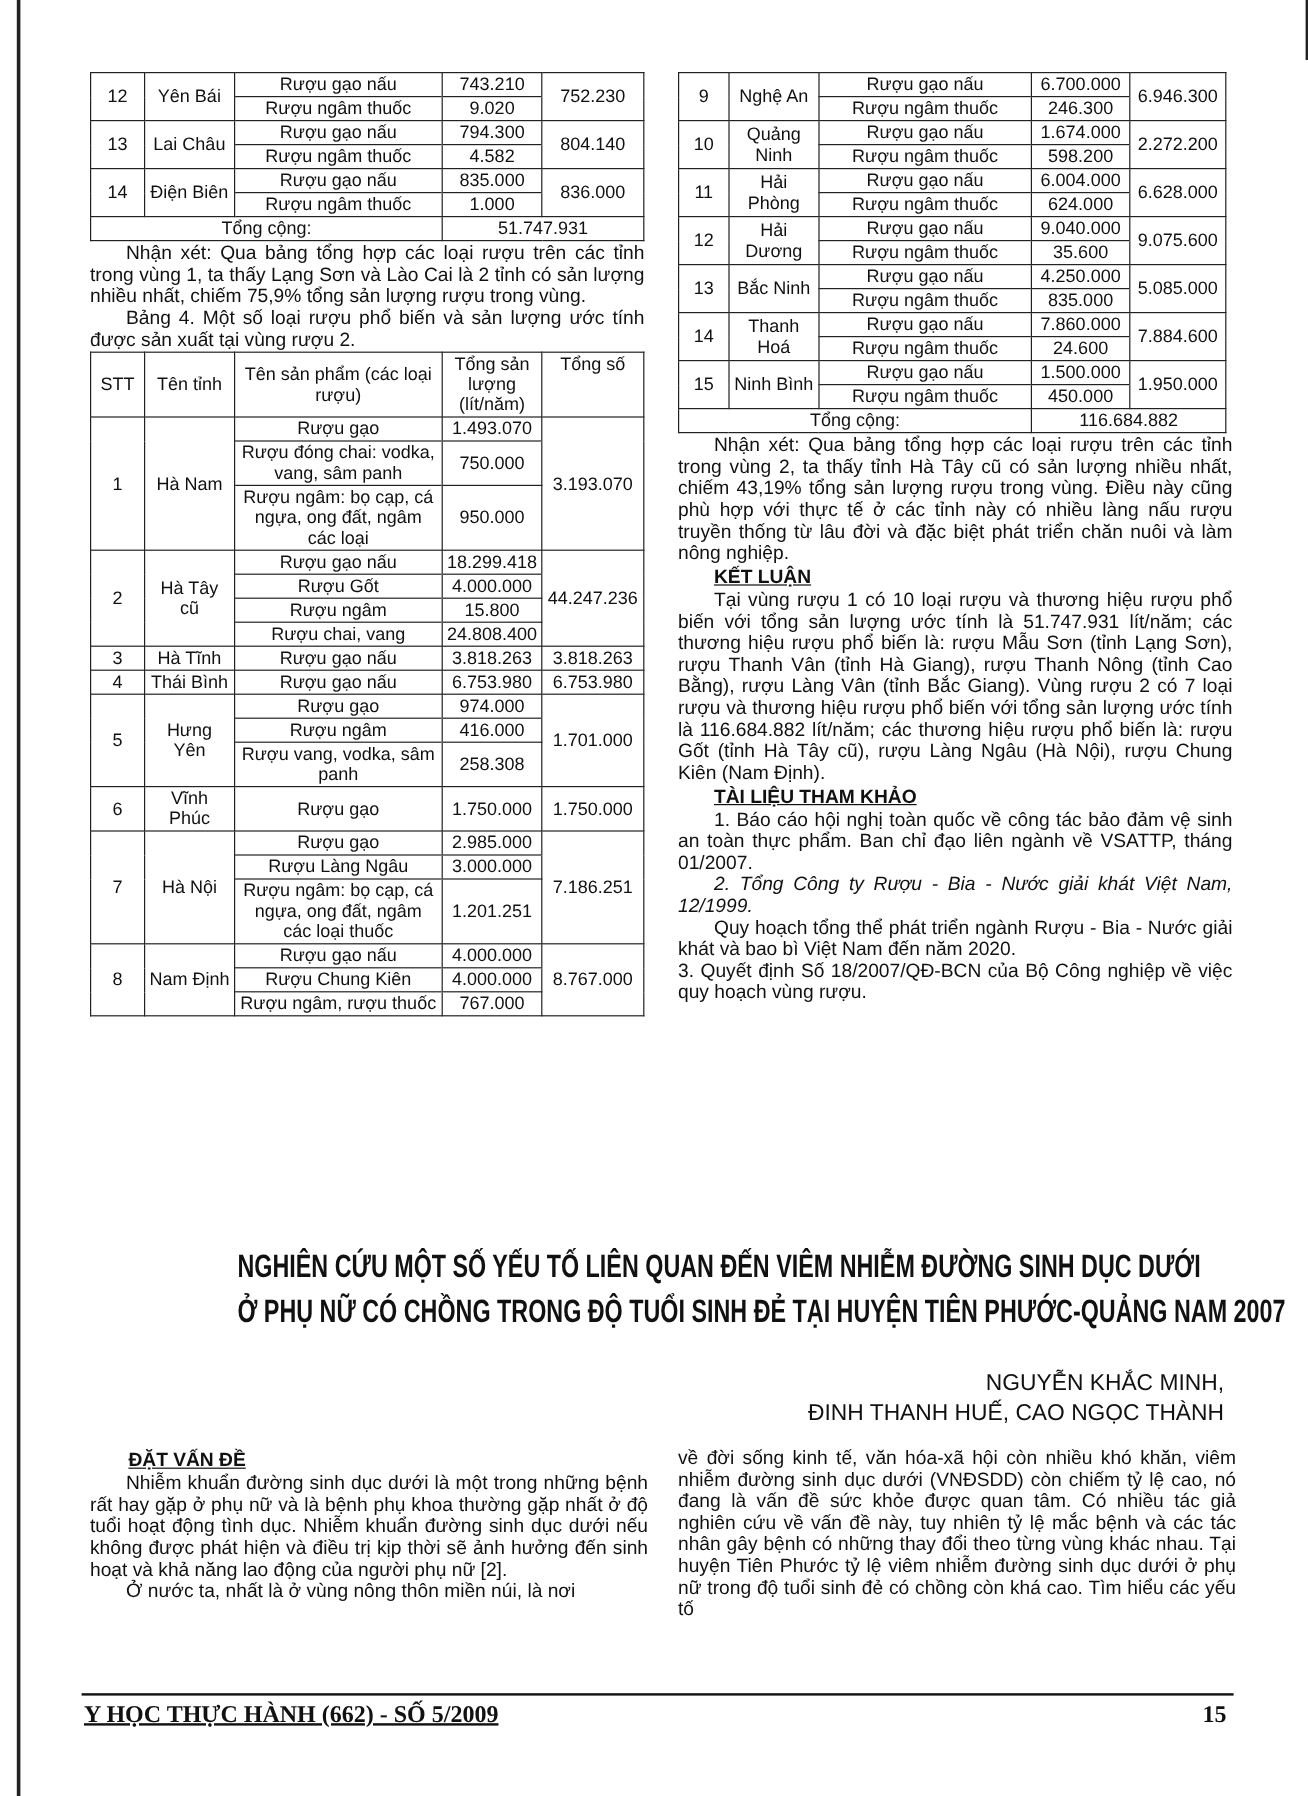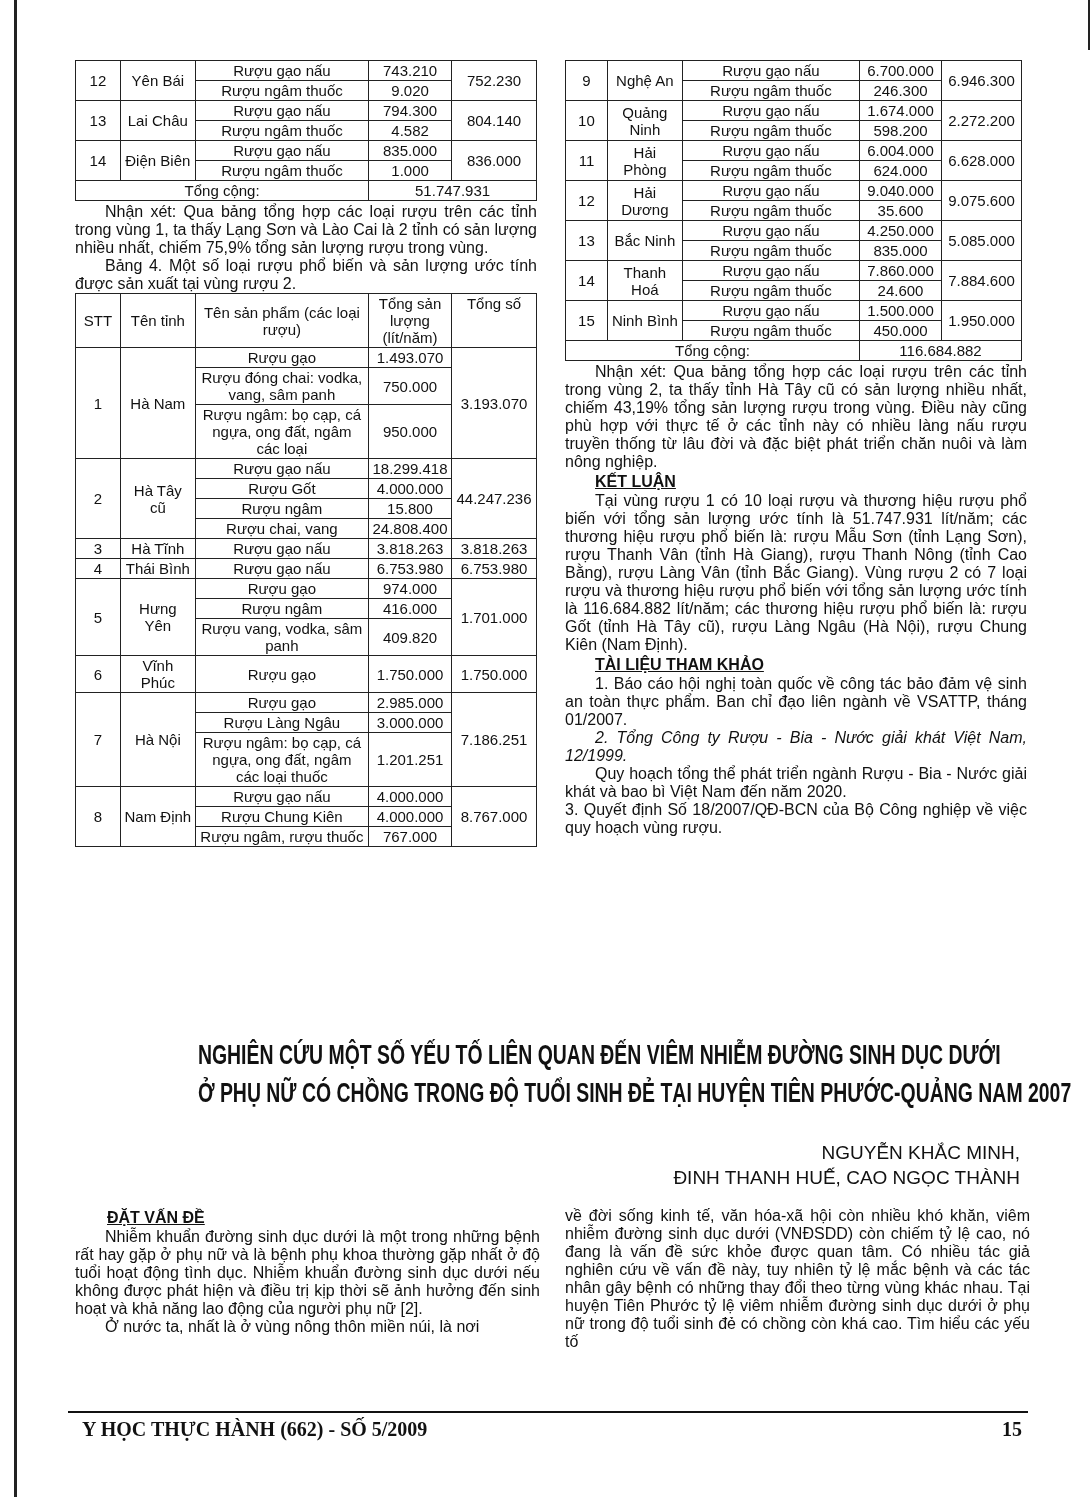--- a/index.html
+++ b/index.html
@@ -15,22 +15,22 @@
   .para { font-size:16px; line-height:18px; text-align:justify; margin:0; }
   .indent { text-indent:30px; }
   .h-bold { font-weight:bold; font-size:16px; line-height:21px; margin:0 0 0 30px;text-decoration:underline; }
   .ital { font-style:italic; }
   .title-wrap { position:absolute; left:60px; top:1036px; width:985px; text-align:center; }
   .title-line { display:block; font-weight:bold; font-size:27px; line-height:38px;
                 transform:scaleX(0.72); white-space:nowrap; }
   .authors { position:absolute; left:640px; top:1140px; width:380px; text-align:right;
              font-size:19px; line-height:25px; }
   .footer-rule { position:absolute; left:68px; top:1411px; width:960px; height:2px; background:#111; }
-  .footer-left { position:absolute; left:82px; top:1418px; font-family:"Liberation Serif", serif;
-                 font-weight:bold; font-size:20px; }
+  .footer-left { position:absolute; left:70px; top:1418px; font-family:"Liberation Serif", serif;
+                 font-weight:bold; font-size:20px;text-decoration:underline; }
   .footer-right { position:absolute; left:1002px; top:1418px; font-family:"Liberation Serif", serif;
                   font-weight:bold; font-size:20px; }
 </style>
 </head>
 <body>
 
 <div class="scanline-left"></div>
 <div class="scanline-right"></div>
 
 <div class="col" style="left:75px; top:60px; width:462px;">
@@ -158,21 +158,21 @@
           <td class="sub">Rượu gạo</td>
           <td class="sub">974.000</td>
           <td rowspan="3">1.701.000</td>
         </tr>
         <tr>
           <td class="sub">Rượu ngâm</td>
           <td class="sub">416.000</td>
         </tr>
         <tr>
           <td>Rượu vang, vodka, sâm panh</td>
-          <td>409.820</td>
+          <td>258.308</td>
         </tr>
         <tr>
           <td rowspan="1">6</td>
           <td rowspan="1">Vĩnh Phúc</td>
           <td>Rượu gạo</td>
           <td>1.750.000</td>
           <td rowspan="1">1.750.000</td>
         </tr>
         <tr>
           <td rowspan="3">7</td>

